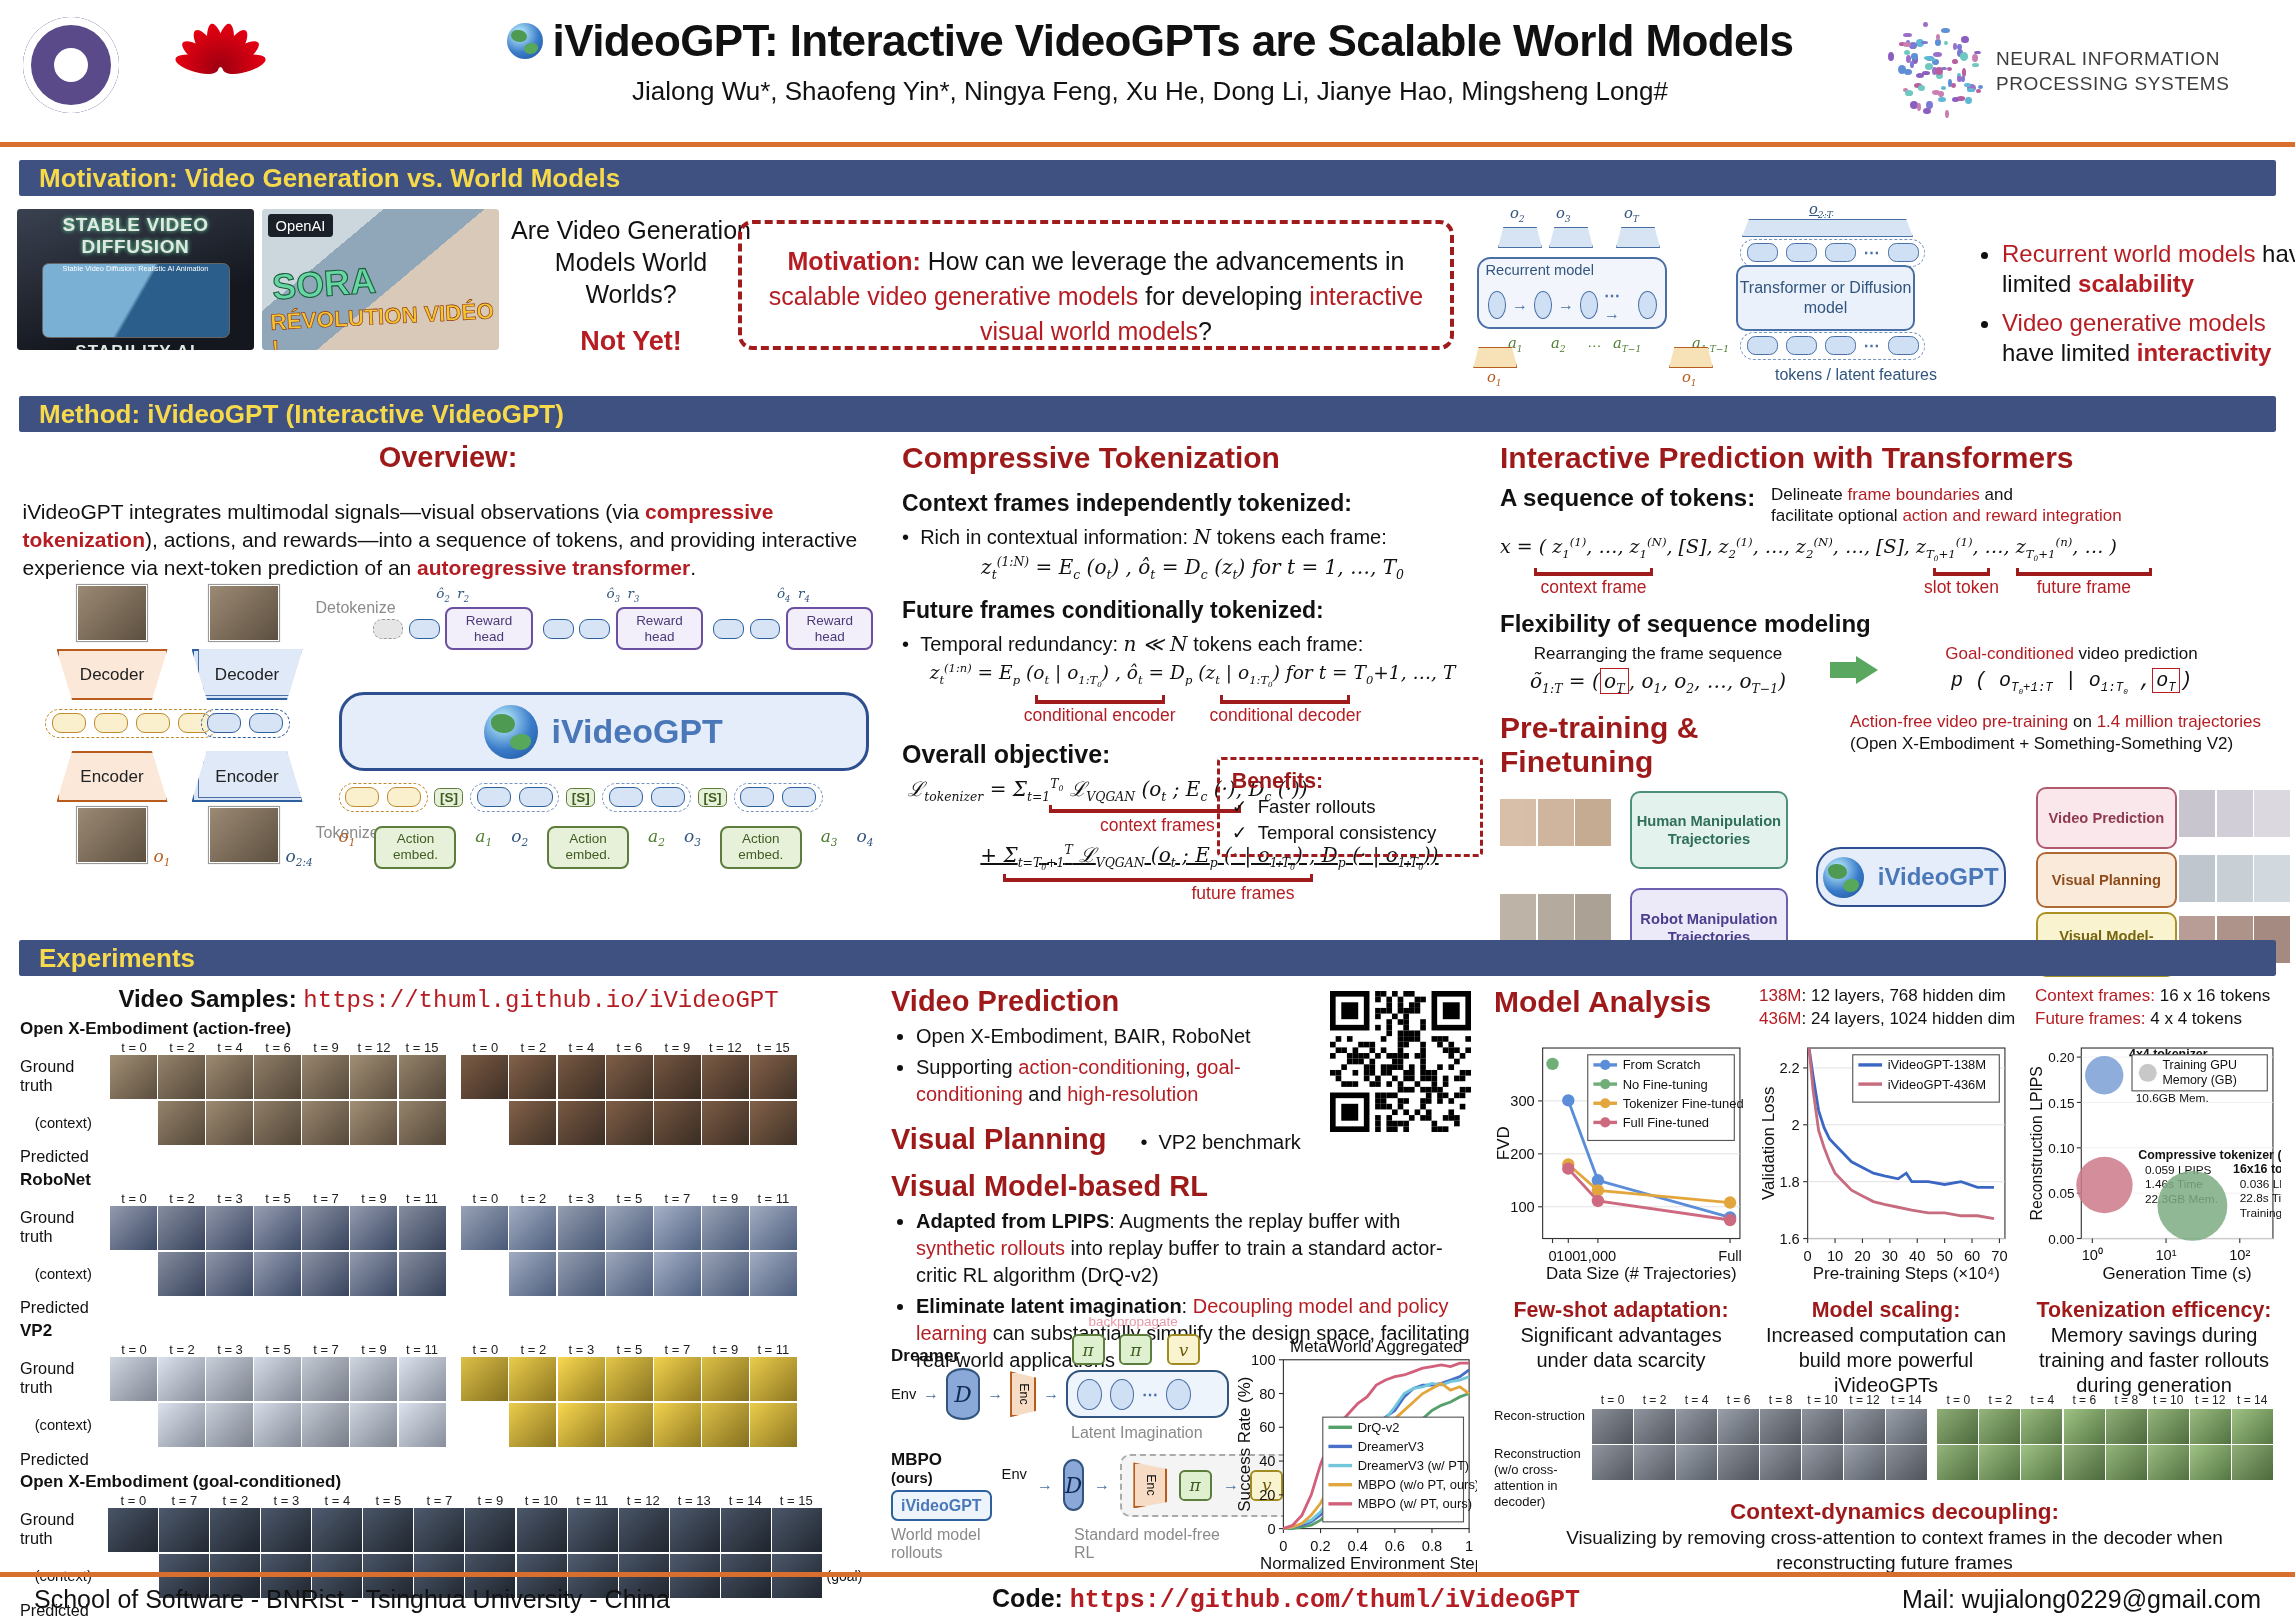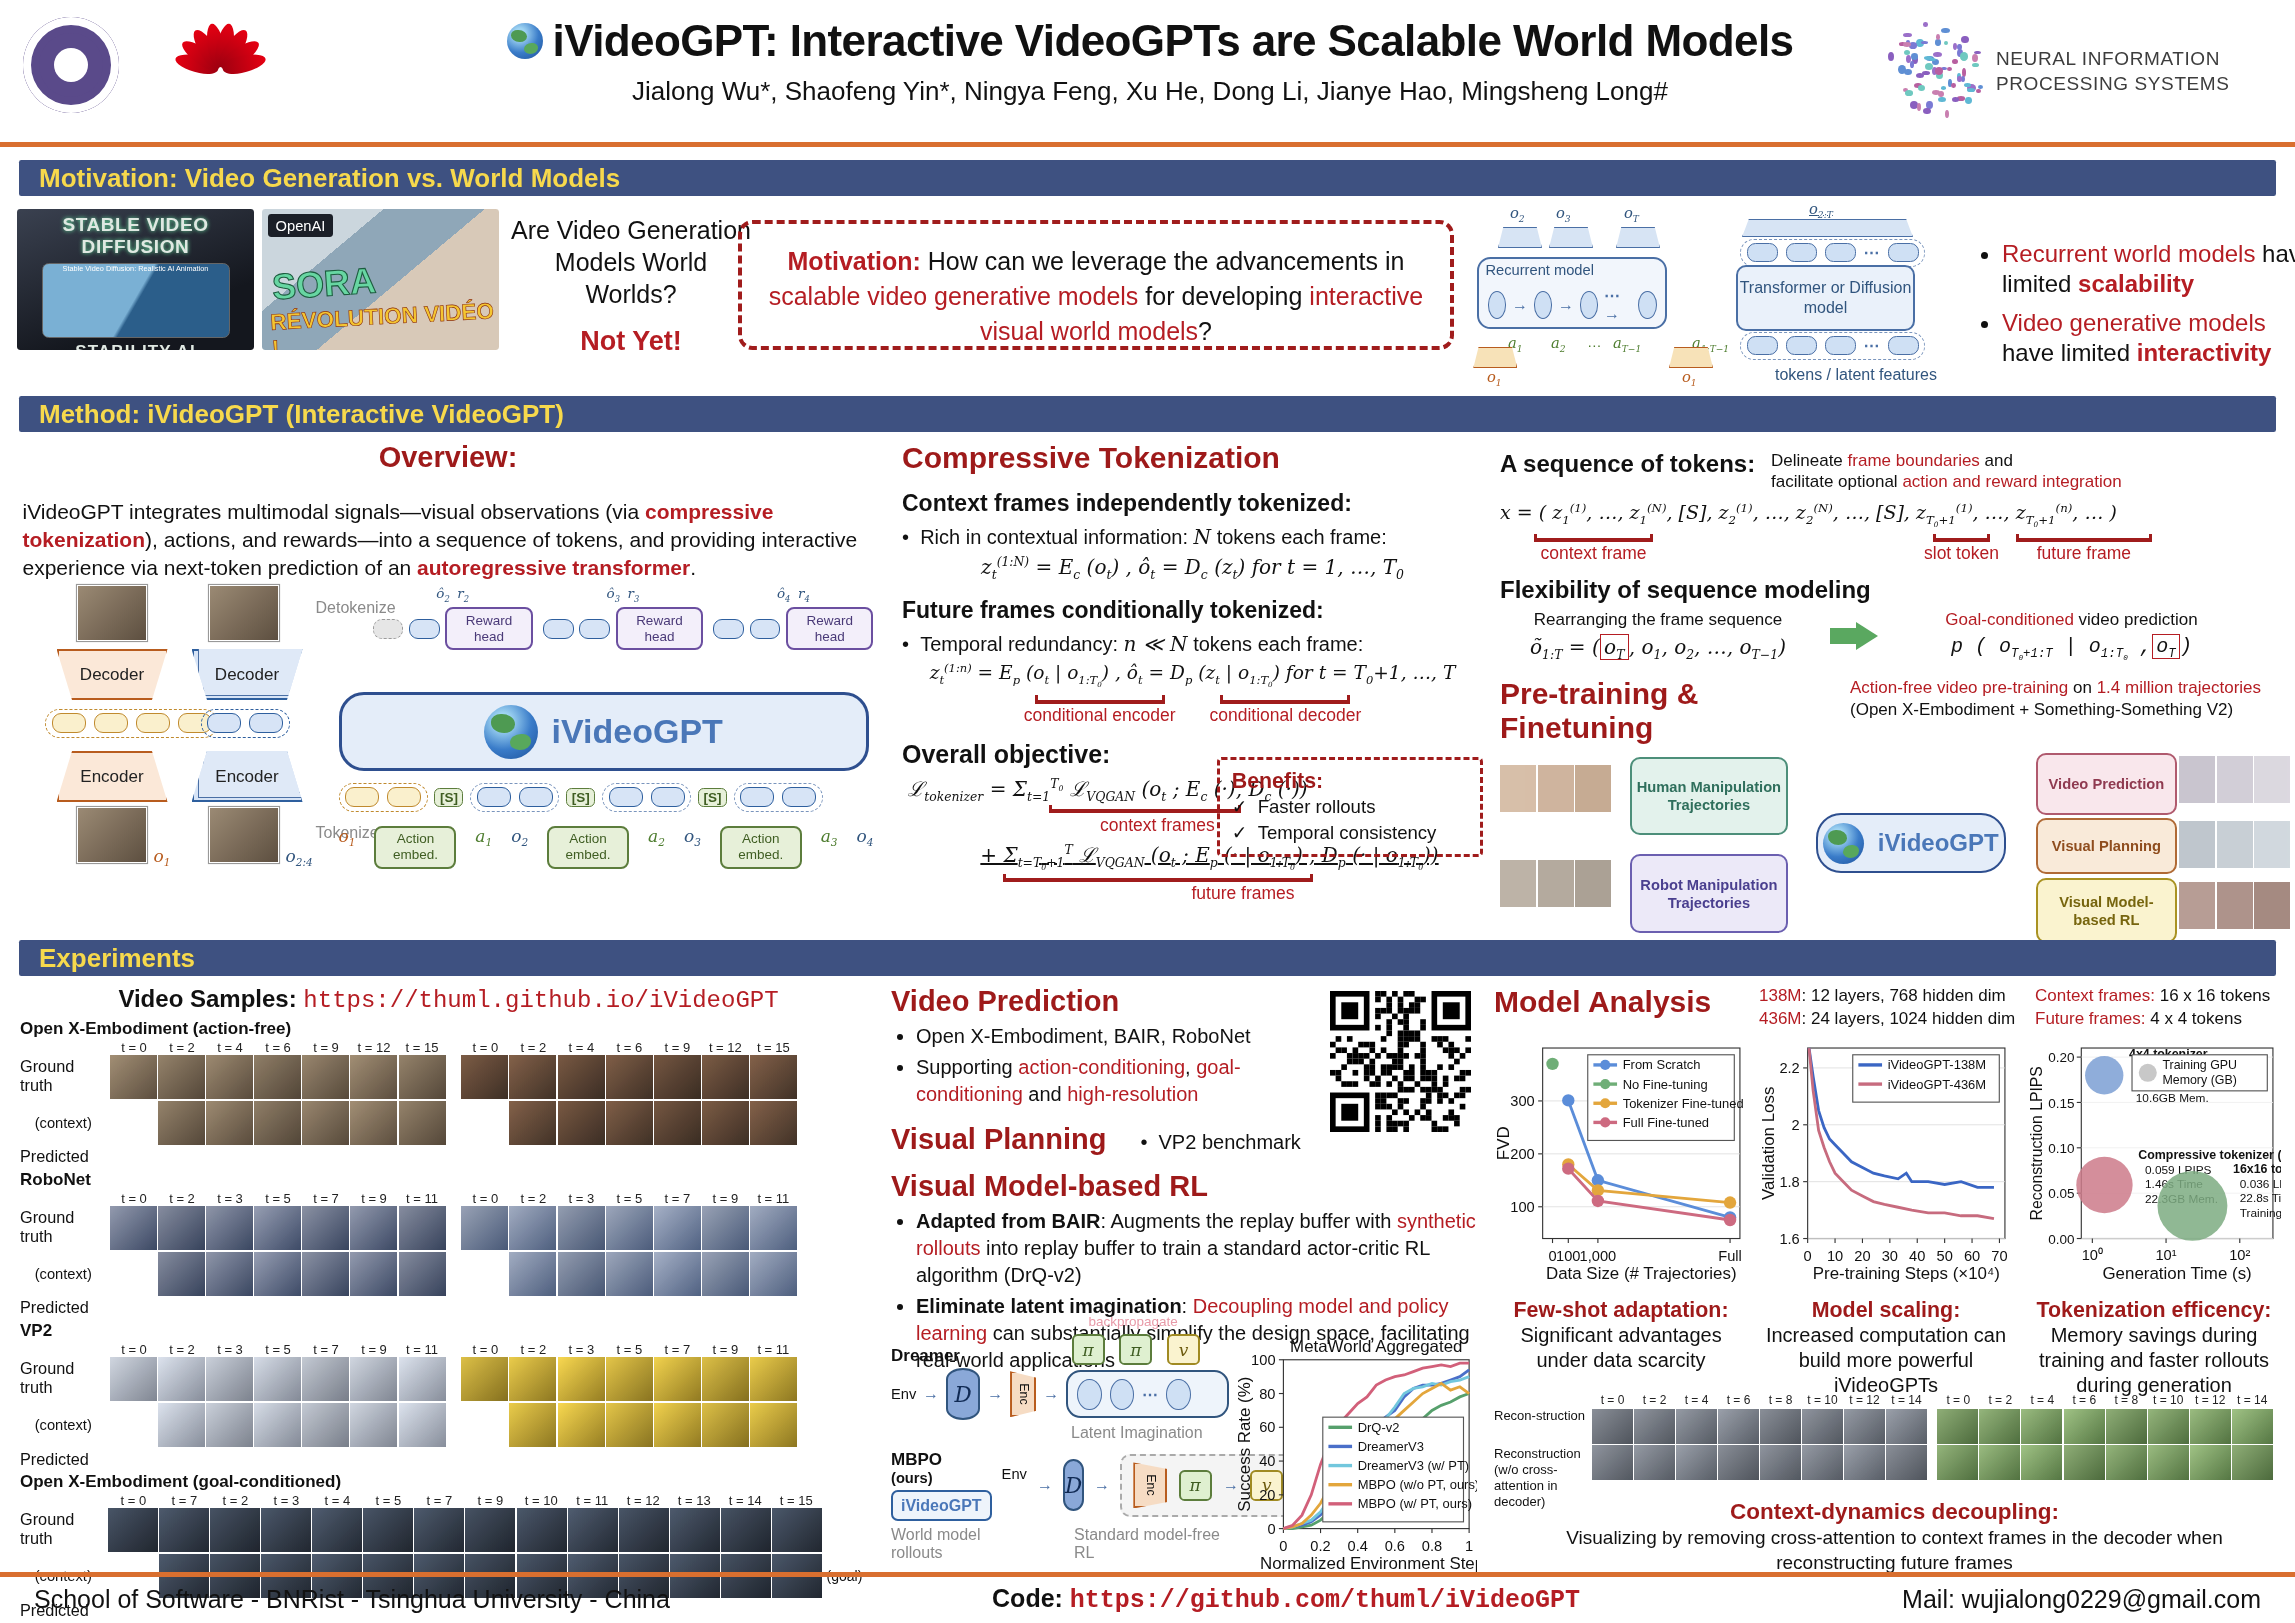--- a/index.html
+++ b/index.html
@@ -456,20 +456,21 @@
           <div class="underlbl">future frames</div>
         </div>
       <div id="benefits">
         <div class="bold dred" style="font-size:21.4px;">Benefits:</div>
         <div>✓&nbsp;&nbsp;<span>Faster rollouts</span></div>
         <div>✓&nbsp;&nbsp;<span>Temporal consistency</span></div>
       </div>
     </div>
 
     <div id="ipt">
+      <div class="colhead">Interactive Prediction with Transformers</div>
       <div style="display:flex;margin-top:9px;">
         <div class="sub" style="width:271px;">A sequence of tokens:</div>
         <div class="notesm" style="white-space:pre-line;"><span>Delineate </span><span class="red">frame boundaries</span><span> and</span><br><span>facilitate optional </span><span class="red">action and reward integration</span></div>
       </div>
       <div class="math" style="font-size:19px;margin-top:8px;">x = ( z<sub>1</sub><sup>(1)</sup>, …, z<sub>1</sub><sup>(N)</sup>, [S], z<sub>2</sub><sup>(1)</sup>, …, z<sub>2</sub><sup>(N)</sup>, …, [S], z<sub>T<sub>0</sub>+1</sub><sup>(1)</sup>, …, z<sub>T<sub>0</sub>+1</sub><sup>(n)</sup>, … )</div>
       <div style="display:flex;margin-top:3.4px;">
         <div style="margin-left:34px;">
             <div class="ubar" style="width:113px;"></div>
             <div class="underlbl">context frame</div>
           </div>
@@ -1030,21 +1031,21 @@
       <ul style="width:395px;">
         <li><span>Open X-Embodiment, BAIR, RoboNet</span></li>
         <li><span>Supporting </span><span class="red">action-conditioning</span><span>, </span><span class="red">goal-conditioning</span><span> and </span><span class="red">high-resolution</span></li>
       </ul>
       <div style="display:flex;align-items:baseline;gap:34px;margin-top:14.7px;">
         <div class="colhead">Visual Planning</div>
         <div style="font-size:20px;">•&nbsp;&nbsp;<span>VP2 benchmark</span></div>
       </div>
       <div class="colhead" style="margin-top:14.7px;">Visual Model-based RL</div>
       <ul style="width:564px;">
-        <li><span class="bold">Adapted from BAIR</span><span>: Augments the replay buffer with </span><span class="red">synthetic rollouts</span><span> into replay buffer to train a standard actor-critic RL algorithm (DrQ-v2)</span></li>
+        <li><span class="bold">Adapted from LPIPS</span><span>: Augments the replay buffer with </span><span class="red">synthetic rollouts</span><span> into replay buffer to train a standard actor-critic RL algorithm (DrQ-v2)</span></li>
         <li><span class="bold">Eliminate latent imagination</span><span>: </span><span class="red">Decoupling model and policy learning</span><span> can substantially simplify the design space, facilitating real-world applications</span></li>
       </ul>
 
       <div id="rl">
         <div class="bold" style="font-size:17px;">Dreamer</div>
         <div style="display:flex;align-items:center;gap:6.8px;margin-top:2.3px;">
           <span>Env</span>
             <span class="arrowr">→</span>
           <div class="cyl">D</div>
             <span class="arrowr">→</span>

